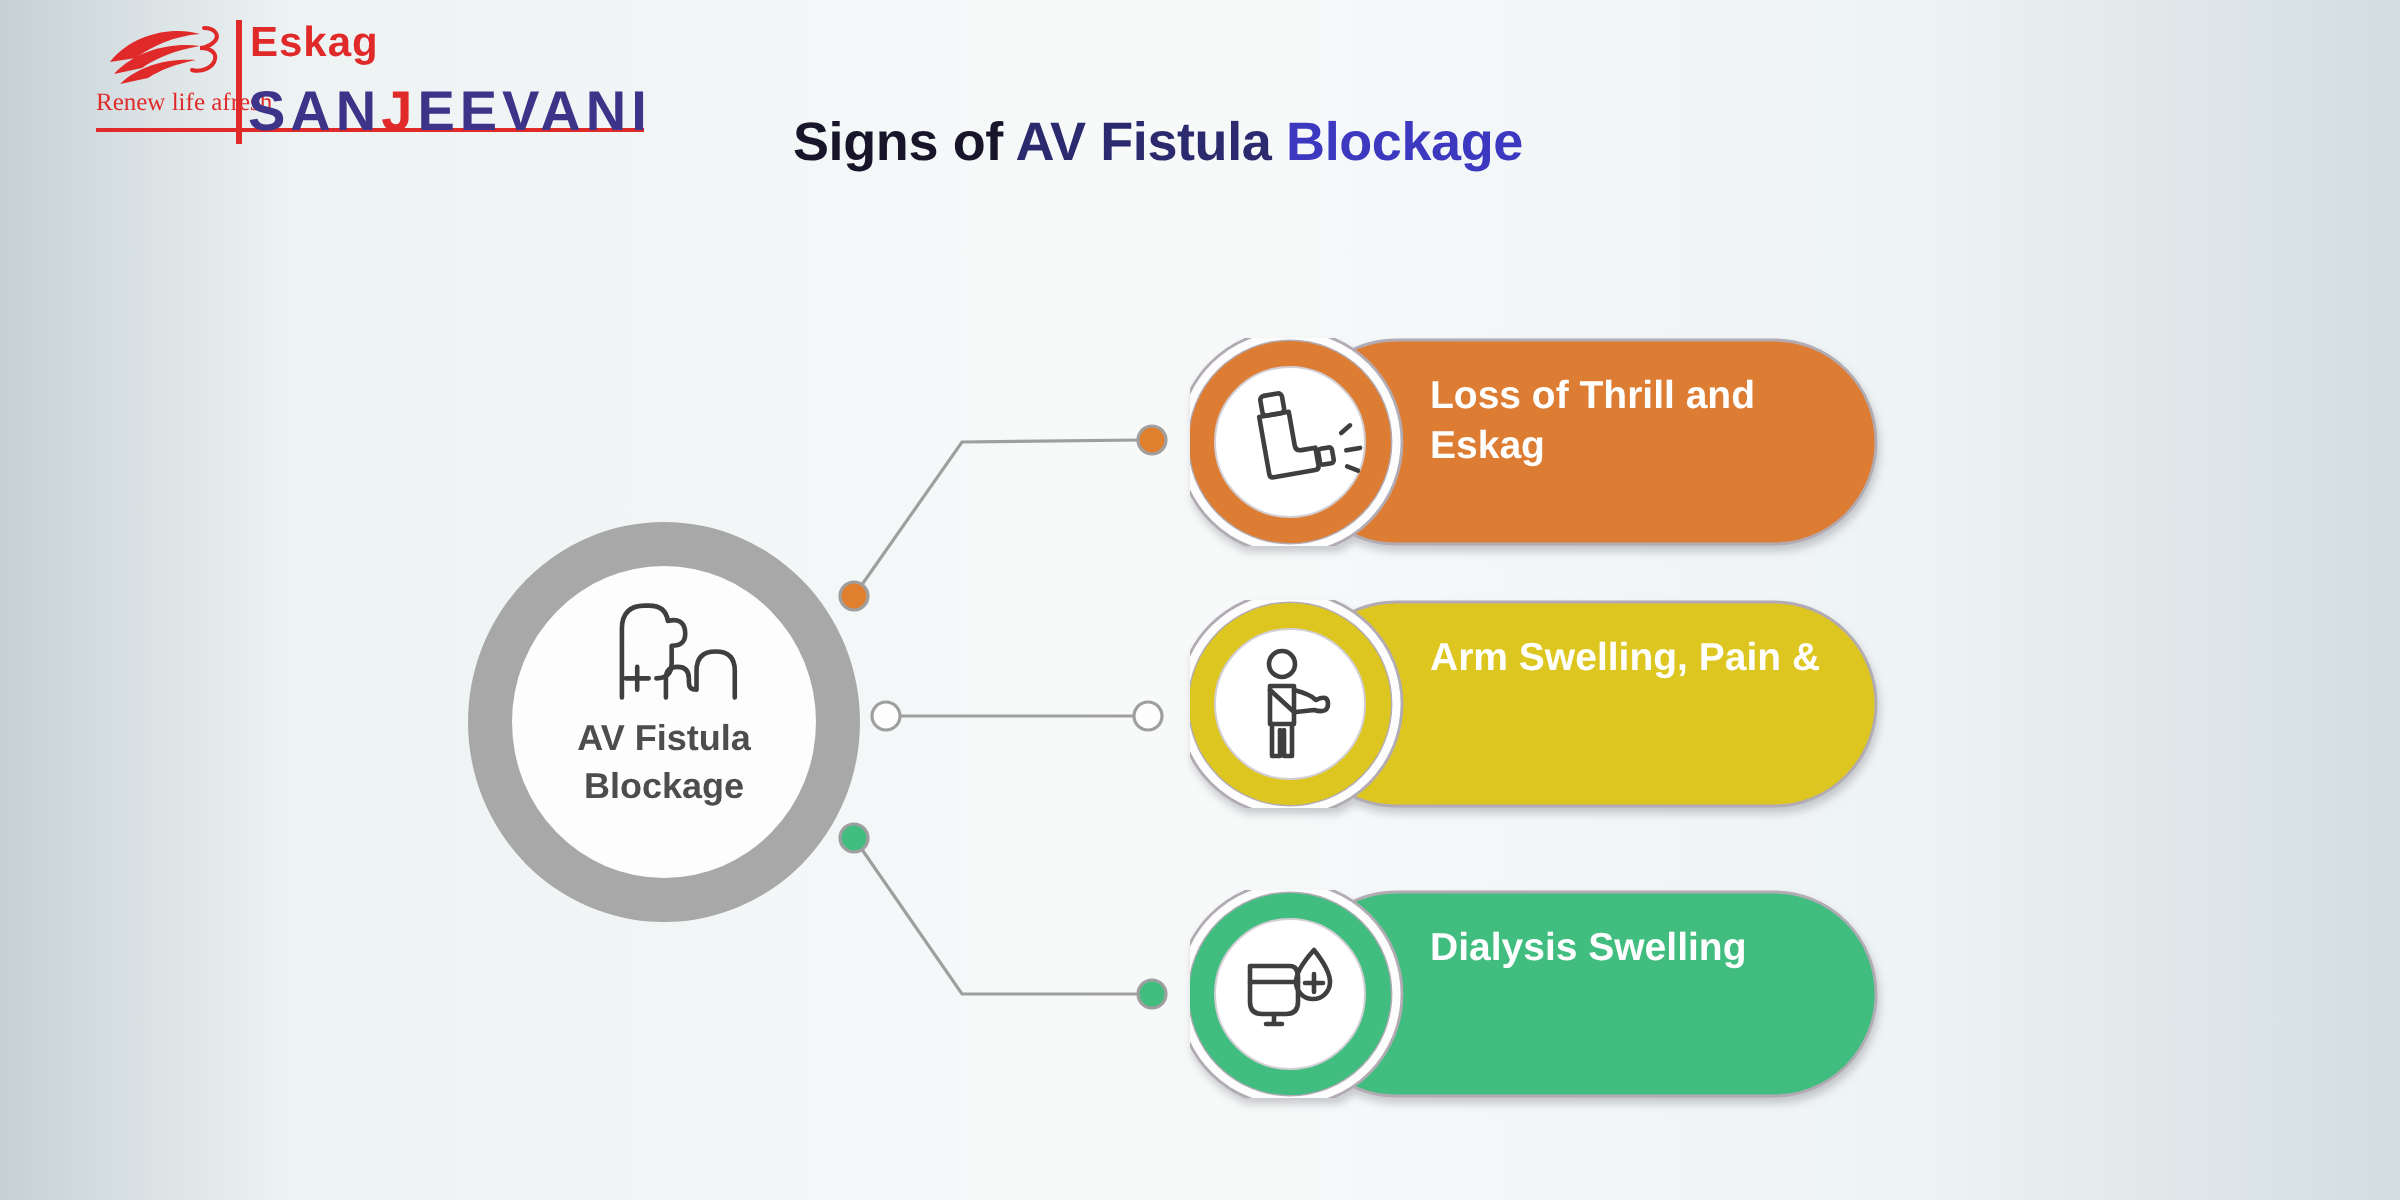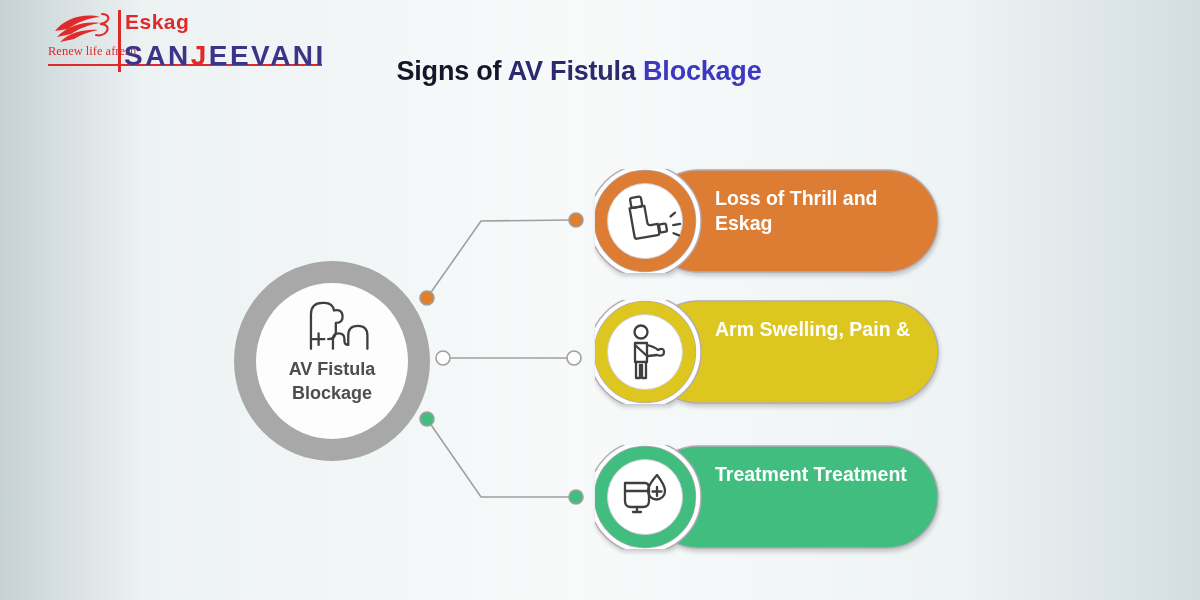--- a/index.html
+++ b/index.html
@@ -146,15 +146,15 @@
     <circle class="badge-inner-edge" cx="50" cy="52" r="37.5"></circle>
     <g class="icon">
       <path d="M30,38 L50,38 Q54,38 54,44 L54,56 Q54,62 48,62 L36,62 Q30,62 30,56 L30,44 Q30,38 30,38 Z"></path>
       <path d="M30,46 L54,46"></path>
       <path d="M42,62 L42,67 M38,67 L46,67"></path>
       <path d="M62,30 Q70,40 70,46 A8.5,8.5 0 1 1 53,46 Q53,40 62,30 Z" fill="#ffffff"></path>
       <path d="M62,42 L62,51 M57.5,46.5 L66.5,46.5"></path>
     </g>
   </svg>
   <div class="pill-label">
-    <div>Treatment Treatment</div>
+    <div>Dialysis Swelling</div>
   </div>
 </div>
 
 </body></html>

